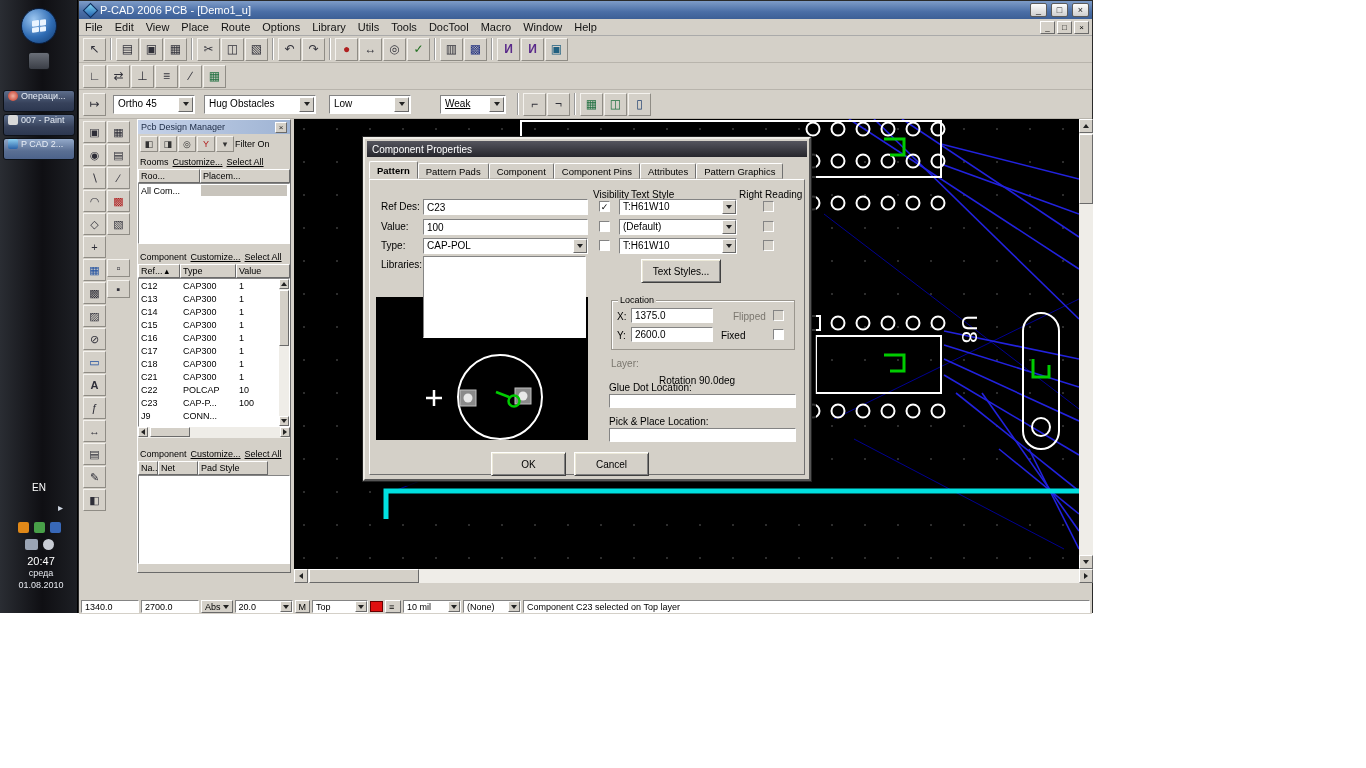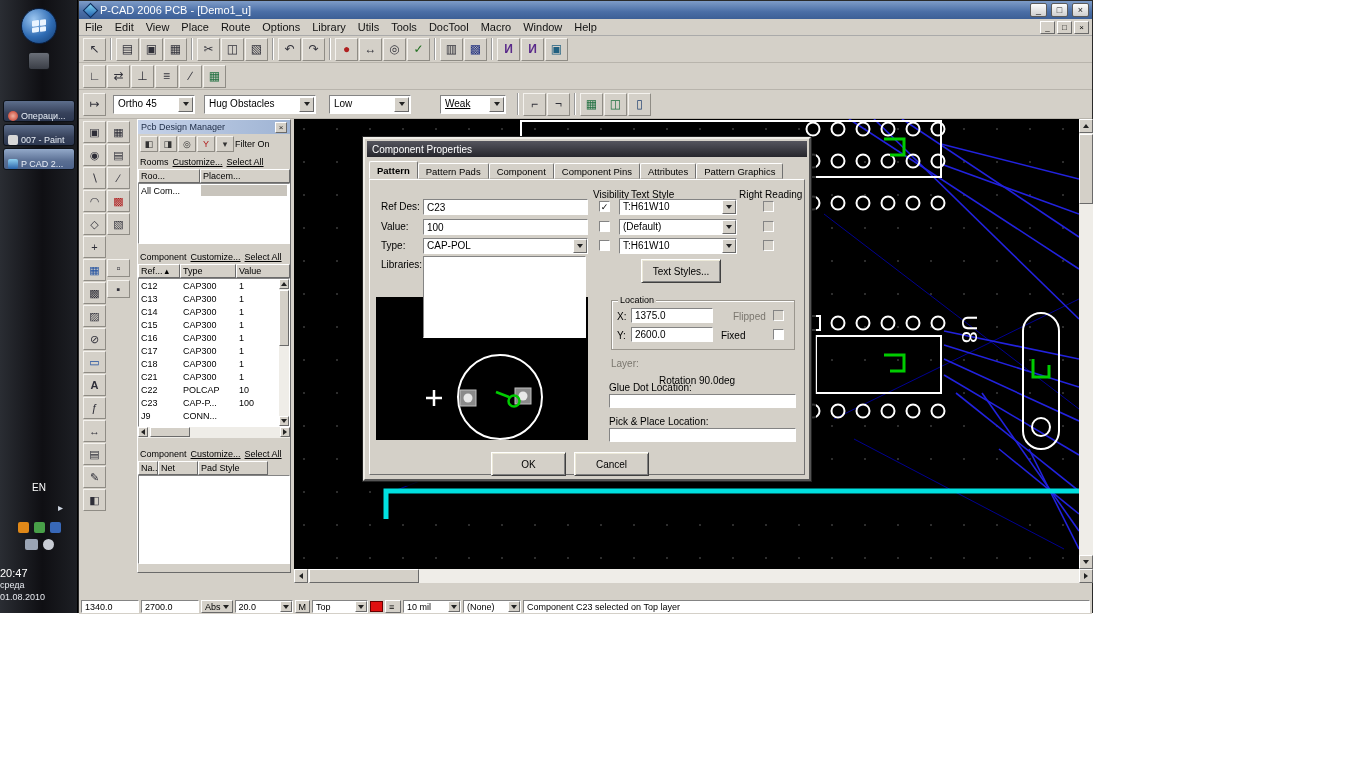--- a/index.html
+++ b/index.html
@@ -11,29 +11,29 @@
     background:linear-gradient(90deg,#2a2d33,#0f0f13 55%,#1d1f24); border-right:1px solid #000; }
   #start-orb { position:absolute; left:21px; top:8px; width:36px; height:36px; border-radius:50%;
     background:radial-gradient(circle at 35% 30%, #9cc6f0, #2f6cb4 55%, #123a6e);
     border:1px solid #0a2145; display:flex; align-items:center; justify-content:center; }
   .flag { width:14px; height:12px; display:grid; grid-template-columns:1fr 1fr; grid-template-rows:1fr 1fr; gap:1px; transform:skewY(-6deg); }
   .flag i { background:#eaf4ff; border-radius:1px; }
   #quick-launch { position:absolute; left:28px; top:52px; width:22px; height:18px; border-radius:3px;
     background:linear-gradient(#6a6f78,#3a3e46); border:1px solid #14161a; }
   .tb-btn { position:absolute; left:3px; width:72px; height:22px; border-radius:3px;
     background:linear-gradient(#5d6e8c,#37425b 60%,#2c3750); border:1px solid #0d1117;
-    color:#e8eef6; font-size:9px; display:flex; align-items:flex-end; gap:3px; padding:0 4px;
-    overflow:hidden; white-space:nowrap;margin-top:10px; }
+    color:#e8eef6; font-size:9px; display:flex; align-items:flex-start; gap:3px; padding:0 4px;
+    overflow:hidden; white-space:nowrap; }
   .tb-btn.active { background:linear-gradient(#93a9c9,#5a6f93 60%,#4c628a); }
   .tb-ico { width:10px; height:10px; flex:0 0 auto; border-radius:2px; }
   #lang { position:absolute; left:0; top:482px; width:78px; text-align:center; color:#fff; font-size:10px; }
   #tray-expand { position:absolute; left:58px; top:502px; color:#cfd6e2; font-size:10px; }
   .tray-row { position:absolute; left:8px; width:62px; display:flex; gap:5px; justify-content:center; }
   .tray-ico { width:11px; height:11px; border-radius:2px; }
-  #clock { position:absolute; left:0; top:554px; width:82px; color:#fff; line-height:1.3;margin-top:12px; }
+  #clock { position:absolute; left:0; top:554px; width:82px; color:#fff; text-align:center; line-height:1.3; }
   #clock .t { font-size:11px; } #clock .d { font-size:9px; color:#e6e9ef; }
 
   
   #app { position:absolute; left:78px; top:0; width:1015px; height:613px; background:#d4d0c8; border:1px solid #2a2a2a; }
   #titlebar { position:absolute; left:0; top:0; width:100%; height:18px;
     background:linear-gradient(#7e9cc8,#4a6ea6 60%,#3c5f96); color:#fff; font-size:11px;
     display:flex; align-items:center; padding:0 3px; gap:4px; }
   #title-text { flex:1; white-space:nowrap; overflow:hidden; }
   .app-ico { width:11px; height:11px; background:linear-gradient(135deg,#7fd4f0,#1f5fae);
     border:1px solid #0c2f5e; transform:rotate(45deg); margin-left:3px; }

